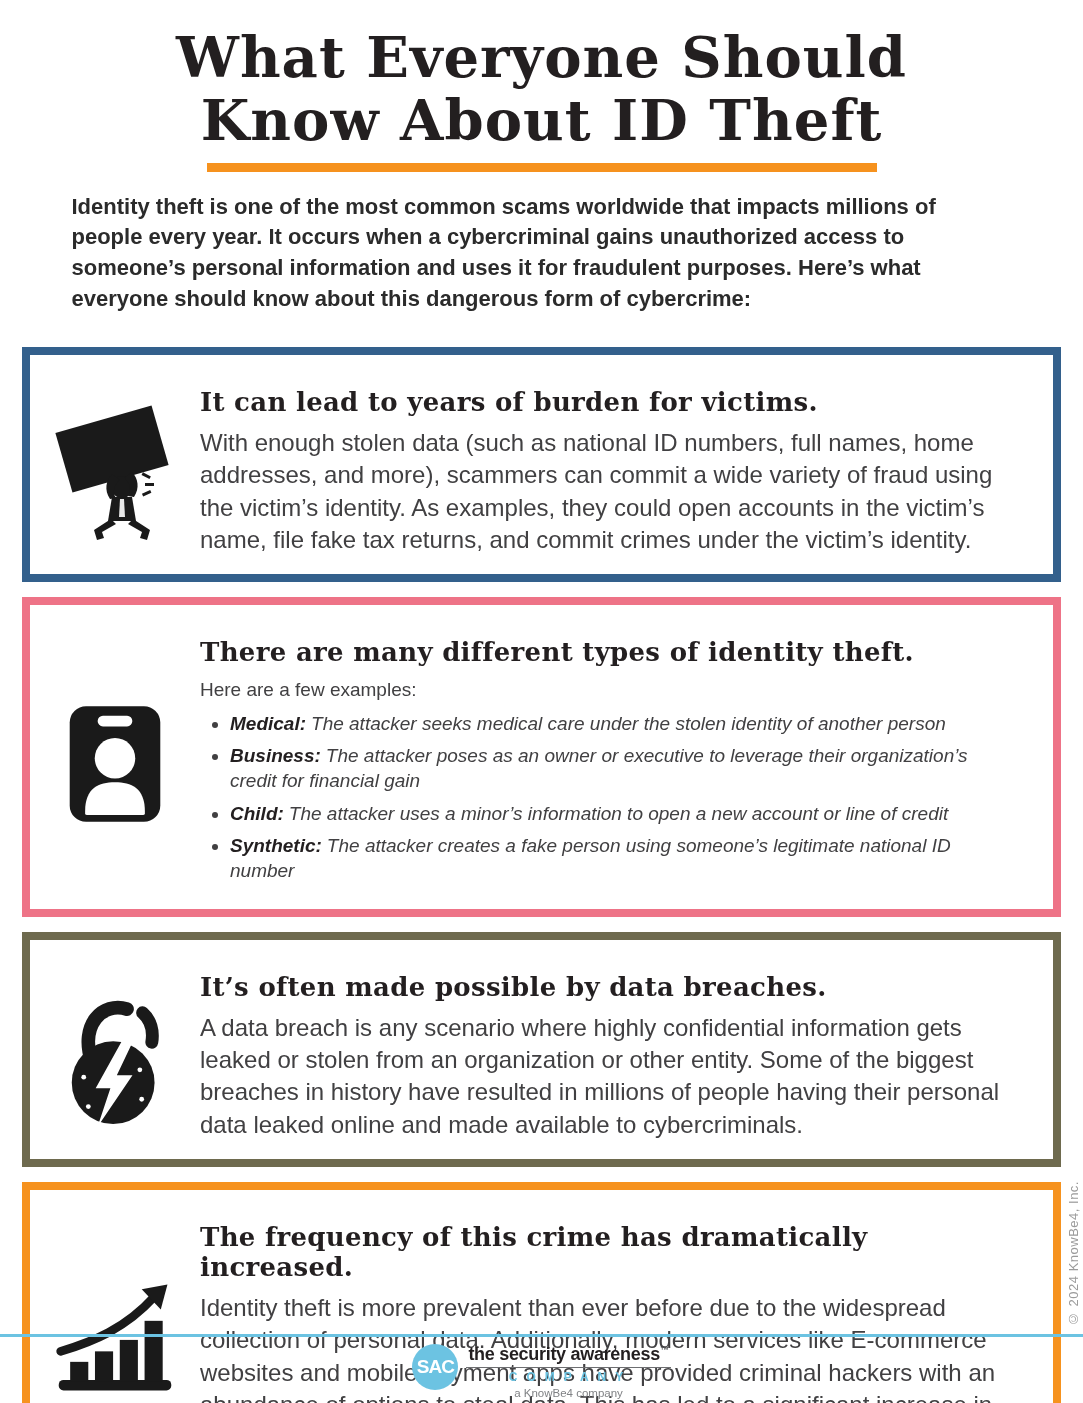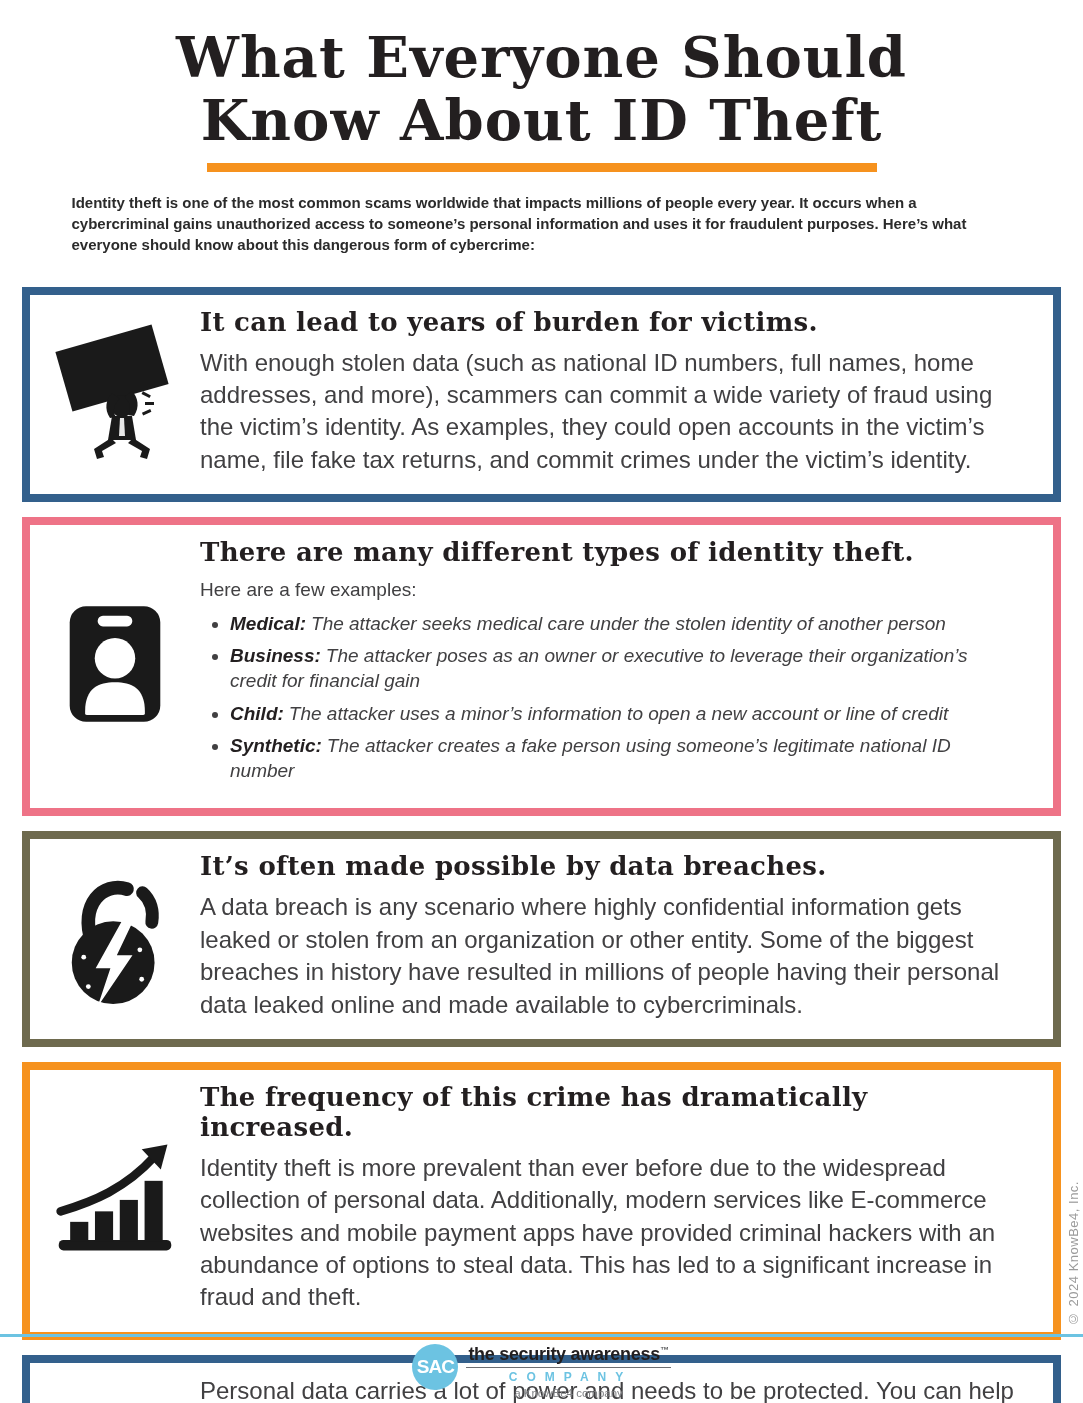--- a/index.html
+++ b/index.html
@@ -11,27 +11,27 @@
   }
   
   .title {
     margin-top:26px; text-align:center;
     font-family:"DejaVu Serif", serif; font-weight:bold;
     font-size:56px; line-height:1.13; color:#231f20; letter-spacing:1px;
   }
   .title-rule { width:670px; height:9px; margin:10px auto 20px auto; }
   .intro {
     width:940px; margin:0 auto 32px auto;
-    font-size:15px; line-height:1.4; font-weight:600; color:#2b2b2b;
+    font-size:22px; line-height:1.4; font-weight:600; color:#2b2b2b;
   }
   
   .card {
     width:1039px; margin:0 auto 15px auto;
     border:8px solid #333; background:#fff;
-    display:flex; align-items:center; padding:12px 34px 18px 0;
+    display:flex; align-items:center; padding:32px 34px 18px 0;
   }
   .card-icon-col { flex:0 0 170px; display:flex; justify-content:center; align-items:center; }
   .card-text-col { flex:1; min-width:0; }
   .card-heading {
     font-family:"DejaVu Serif", serif; font-weight:bold;
     font-size:26px; color:#231f20; margin-bottom:10px; letter-spacing:.3px;
   }
   .card-body { font-size:24px; line-height:1.35; color:#414042; }
   .card-sub { font-size:19px; line-height:1.35; color:#414042; margin-bottom:8px; }
   ul.bullets { list-style:disc outside; padding-left:30px;font-style:italic; }

